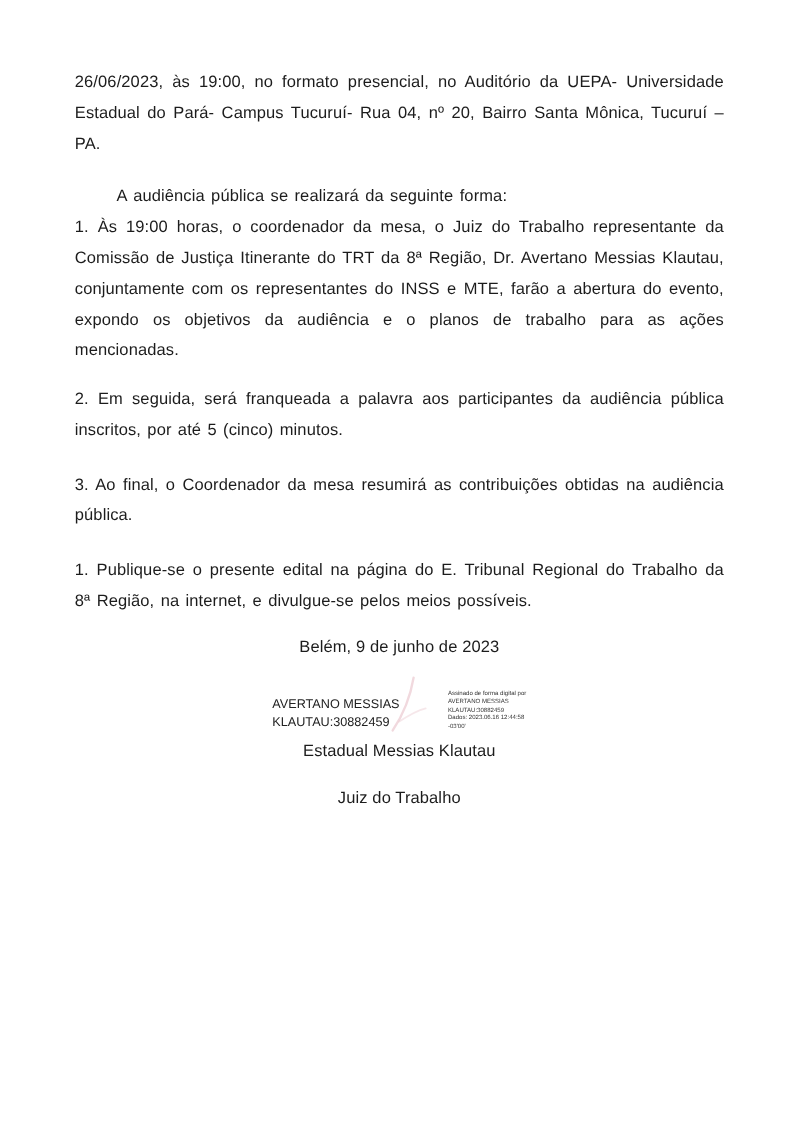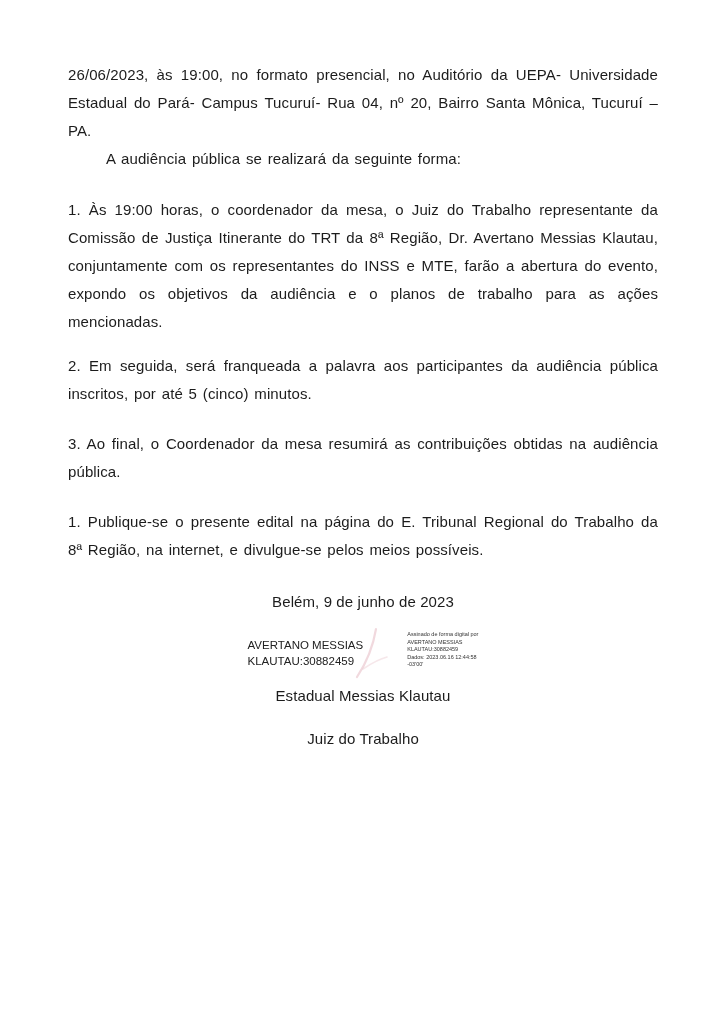--- a/index.html
+++ b/index.html
@@ -19,38 +19,38 @@
     overflow: hidden;
   }
   .body-text {
     font-size: 15px;
     line-height: 28px;
     text-align: justify;
     margin: 0;
     letter-spacing: 0.1px;
     word-spacing: 1.5px;
   }
-  .p2 { text-indent: 38px; text-align: left; }
-  .item1 { margin-top: 23px; }
+  .p2 { text-indent: 38px; margin-top: 20px; text-align: left; }
+  .item1 { }
   .item2 { margin-top: 16px; }
   .item3 { margin-top: 22px; }
   .item4 { margin-top: 22px; }
   .dateline {
-    margin-top: 24px;
+    margin-top: 14px;
     font-size: 15px;
     line-height: 28px;
     text-align: center;
     letter-spacing: 0.1px;
   }
   .signature-block {
     position: relative;
     margin-top: 0;
     display: flex;
     justify-content: center;
-    align-items: flex-start;
+    align-items: flex-end;
     min-height: 47px;
     gap: 40px;
   }
   .cert-name {
     margin-top: 6px;
     font-size: 11.5px;
     line-height: 16px;
     text-align: left;
     white-space: nowrap;
     color: #222222;

